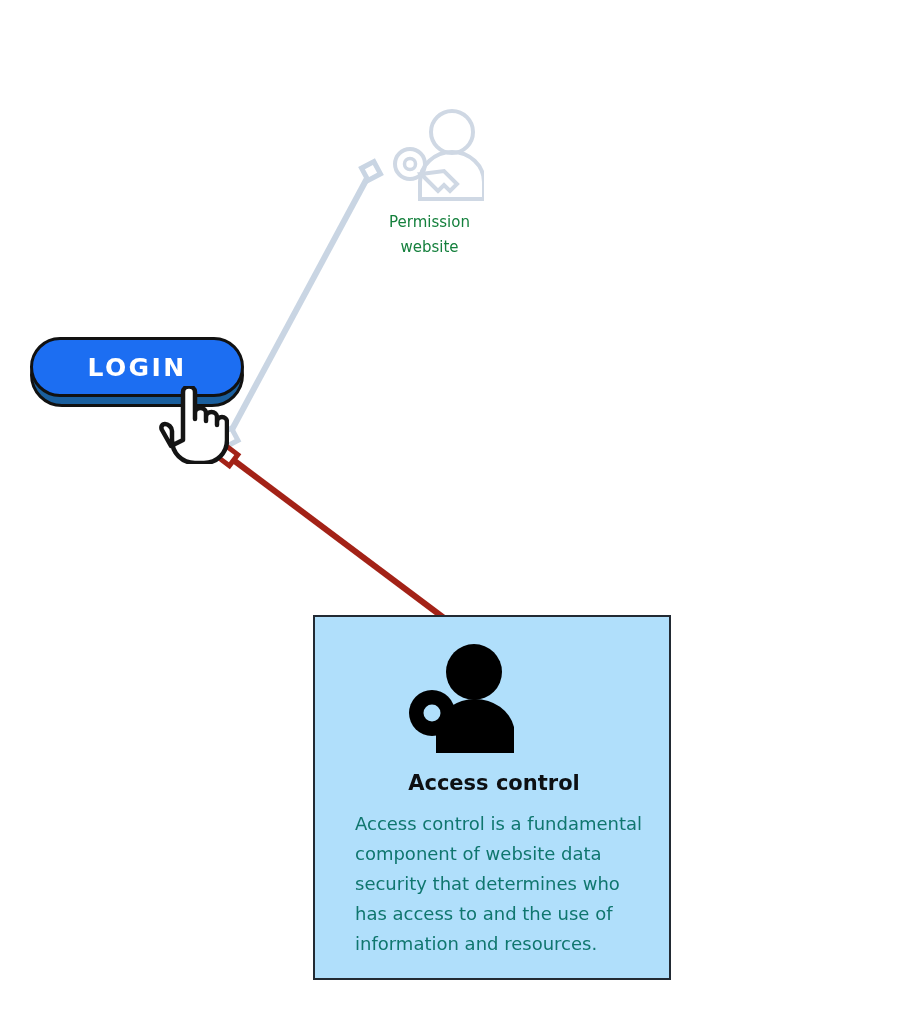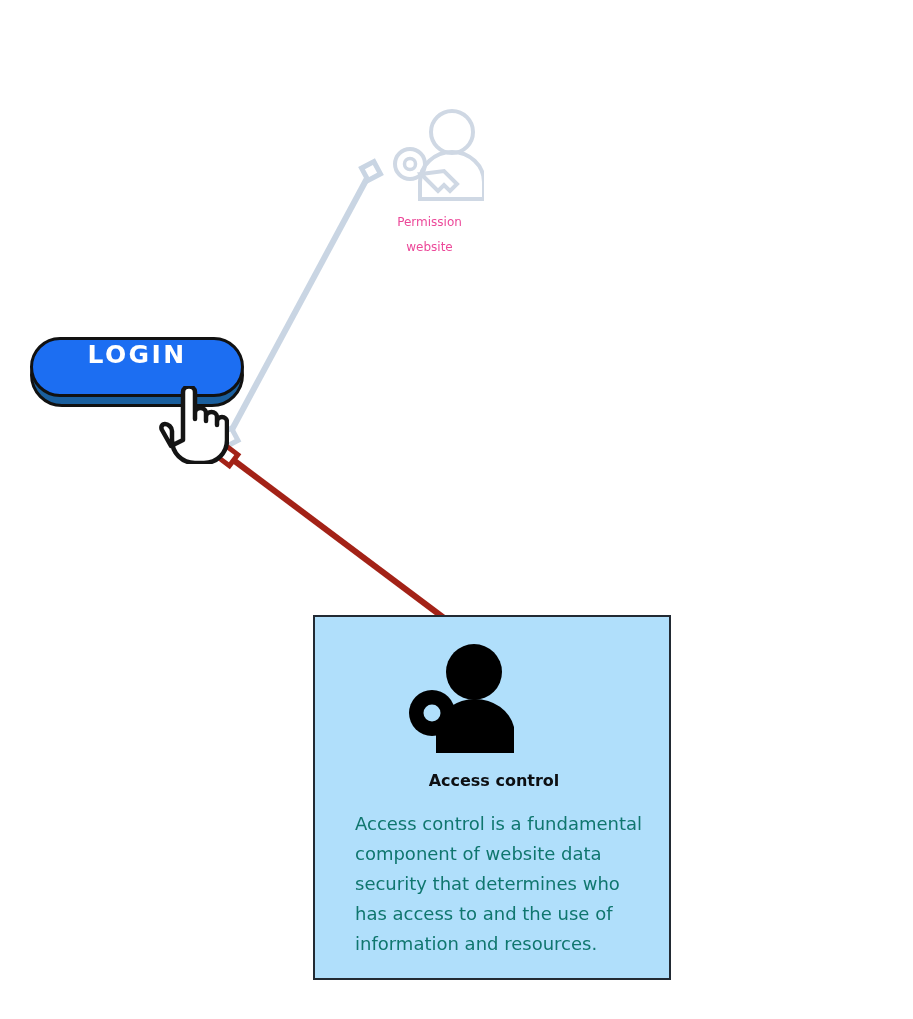--- a/index.html
+++ b/index.html
@@ -45,23 +45,23 @@
     top: 0;
     width: 110px;
     height: 100px;
   }
   .node-permission .label {
     position: absolute;
     left: 0;
     top: 106px;
     width: 155px;
     text-align: center;
-    font-size: 12px;
+    font-size: 15px;
     line-height: 25px;
-    color: #ec4899;
+    color: #15803d;
     font-family: "DejaVu Sans", "Liberation Sans", sans-serif;
   }
 
   
   .login-button {
     position: absolute;
     left: 30px;
     top: 337px;
     width: 214px;
     height: 70px;
@@ -77,21 +77,21 @@
   }
   .login-button .btn-face {
     position: absolute;
     left: 0; top: 0;
     width: 214px; height: 60px;
     background: #1c6ef2;
     border: 3px solid #111111;
     border-radius: 32px;
     box-sizing: border-box;
     display: flex;
-    align-items: flex-start;
+    align-items: center;
     justify-content: center;
   }
   .login-button .btn-label {
     color: #ffffff;
     font-size: 25px;
     font-weight: bold;
     letter-spacing: 2.4px;
     font-family: "DejaVu Sans", "Liberation Sans", sans-serif;
     user-select: none;
   }
@@ -122,21 +122,21 @@
     top: 24px;
     width: 130px;
     height: 120px;
   }
   .card-access .card-title {
     position: absolute;
     left: 0;
     top: 154px;
     width: 358px;
     text-align: center;
-    font-size: 16px;
+    font-size: 21px;
     font-weight: bold;
     color: #0d0f12;
     font-family: "DejaVu Sans", "Liberation Sans", sans-serif;
   }
   .card-access .card-body {
     position: absolute;
     left: 40px;
     top: 192px;
     width: 290px;
     font-size: 18px;

